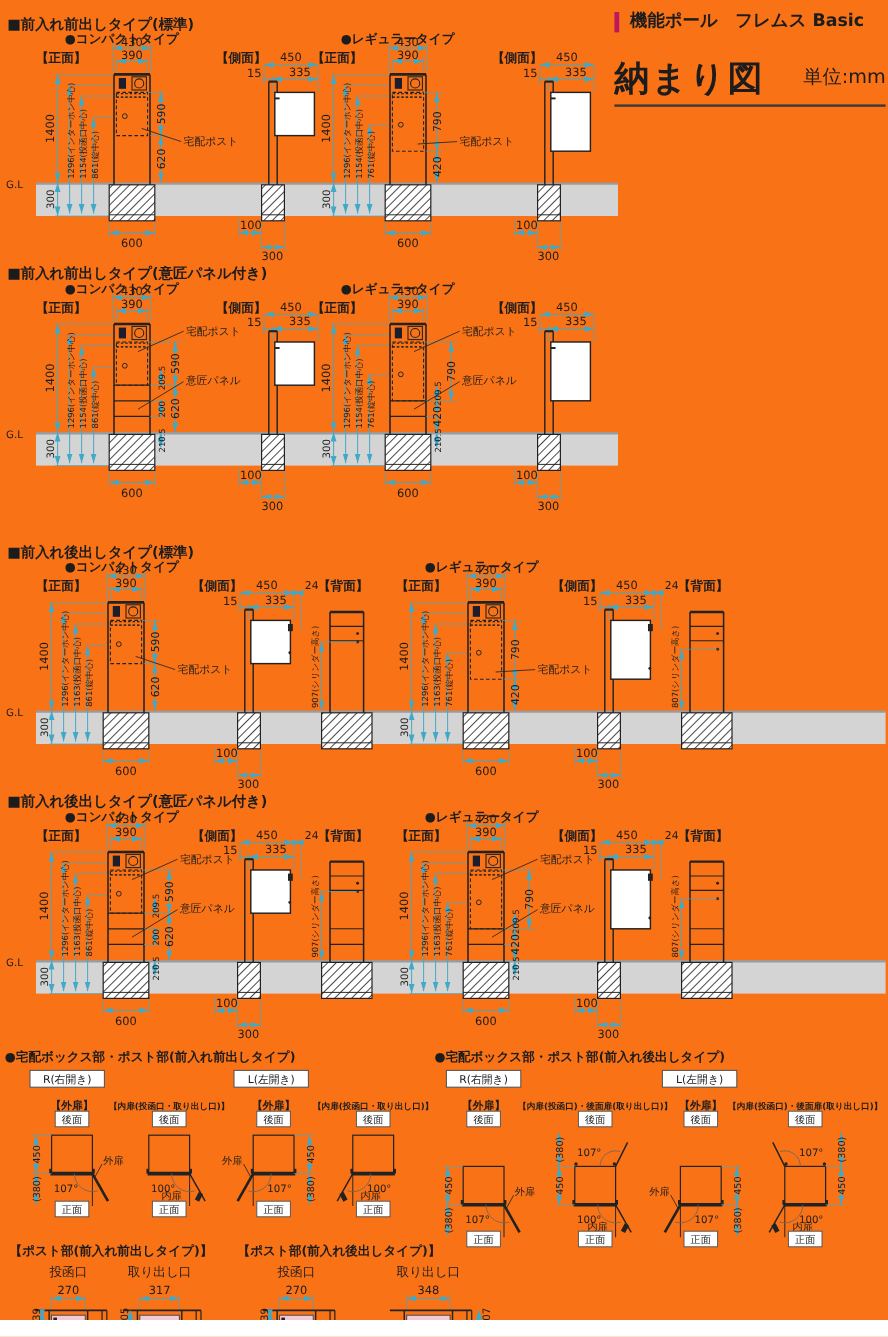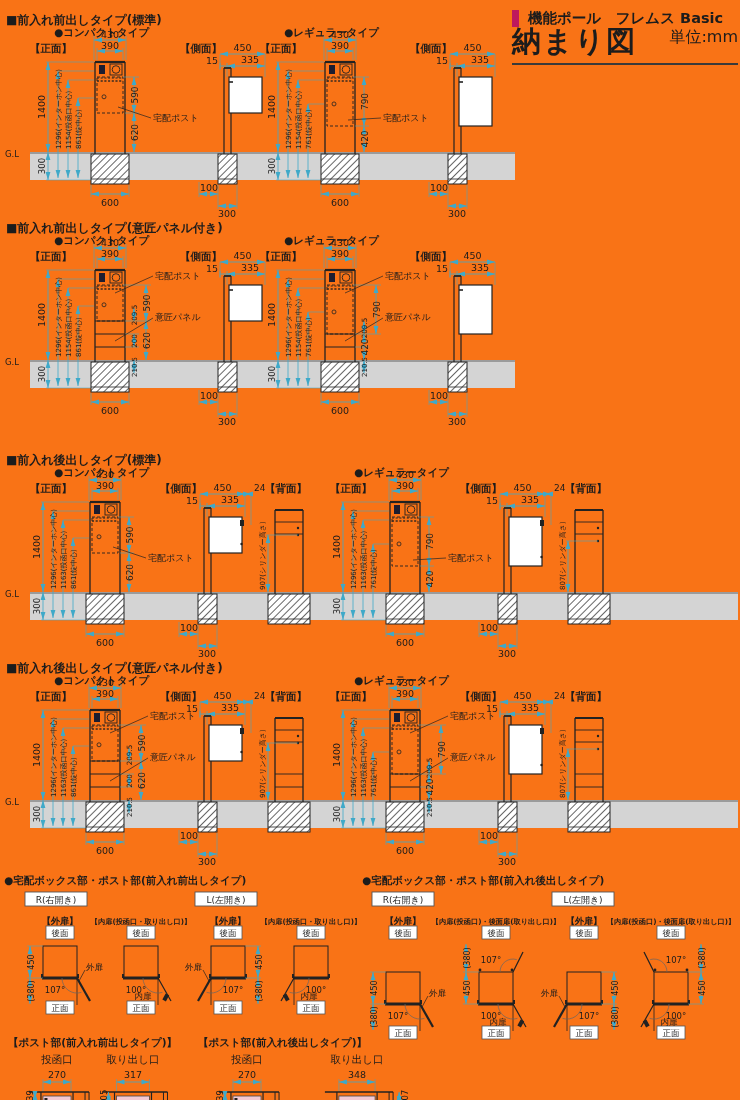--- a/index.html
+++ b/index.html
@@ -1,22 +1,22 @@
 <!DOCTYPE html>
 <html><head>
 <meta charset="utf-8">
 <style>
   html,body{margin:0;padding:0;background:#fff;}
   body{font-family:"DejaVu Sans","Liberation Sans",sans-serif;color:#1c1c1c;}
   .page{position:relative;width:740px;height:1100px;overflow:hidden;background:#f97316;}
   svg{position:absolute;left:0;top:0;}
   svg text{font-family:"DejaVu Sans","Liberation Sans",sans-serif;}
   .hdr{position:absolute;left:512px;top:10px;width:226px;}
-  .product{font-size:14.5px;font-weight:600;border-left:7px solid #be185d;padding-left:9px;line-height:1.2;}
-  .ttl-row{display:flex;align-items:flex-start;justify-content:space-between;border-bottom:2px solid #3a3a3a;padding-bottom:7px;margin-top:0;}
+  .product{font-size:14.5px;font-weight:600;border-left:4px solid #be185d;padding-left:9px;line-height:1.2;}
+  .ttl-row{display:flex;align-items:center;justify-content:space-between;border-bottom:2px solid #3a3a3a;padding-bottom:7px;margin-top:24px;}
   .ttl{font-size:29px;font-weight:700;letter-spacing:2px;line-height:1;}
   .unit{font-size:16px;padding-bottom:3px;}
 </style>
 </head>
 <body>
 
 <div class="page">
   <svg id="dwg" width="740" height="1114" viewBox="0 0 740 1114">
       <defs>
         <marker id="ar" markerWidth="9" markerHeight="8" refX="8" refY="3" orient="auto-start-reverse" markerUnits="userSpaceOnUse">

